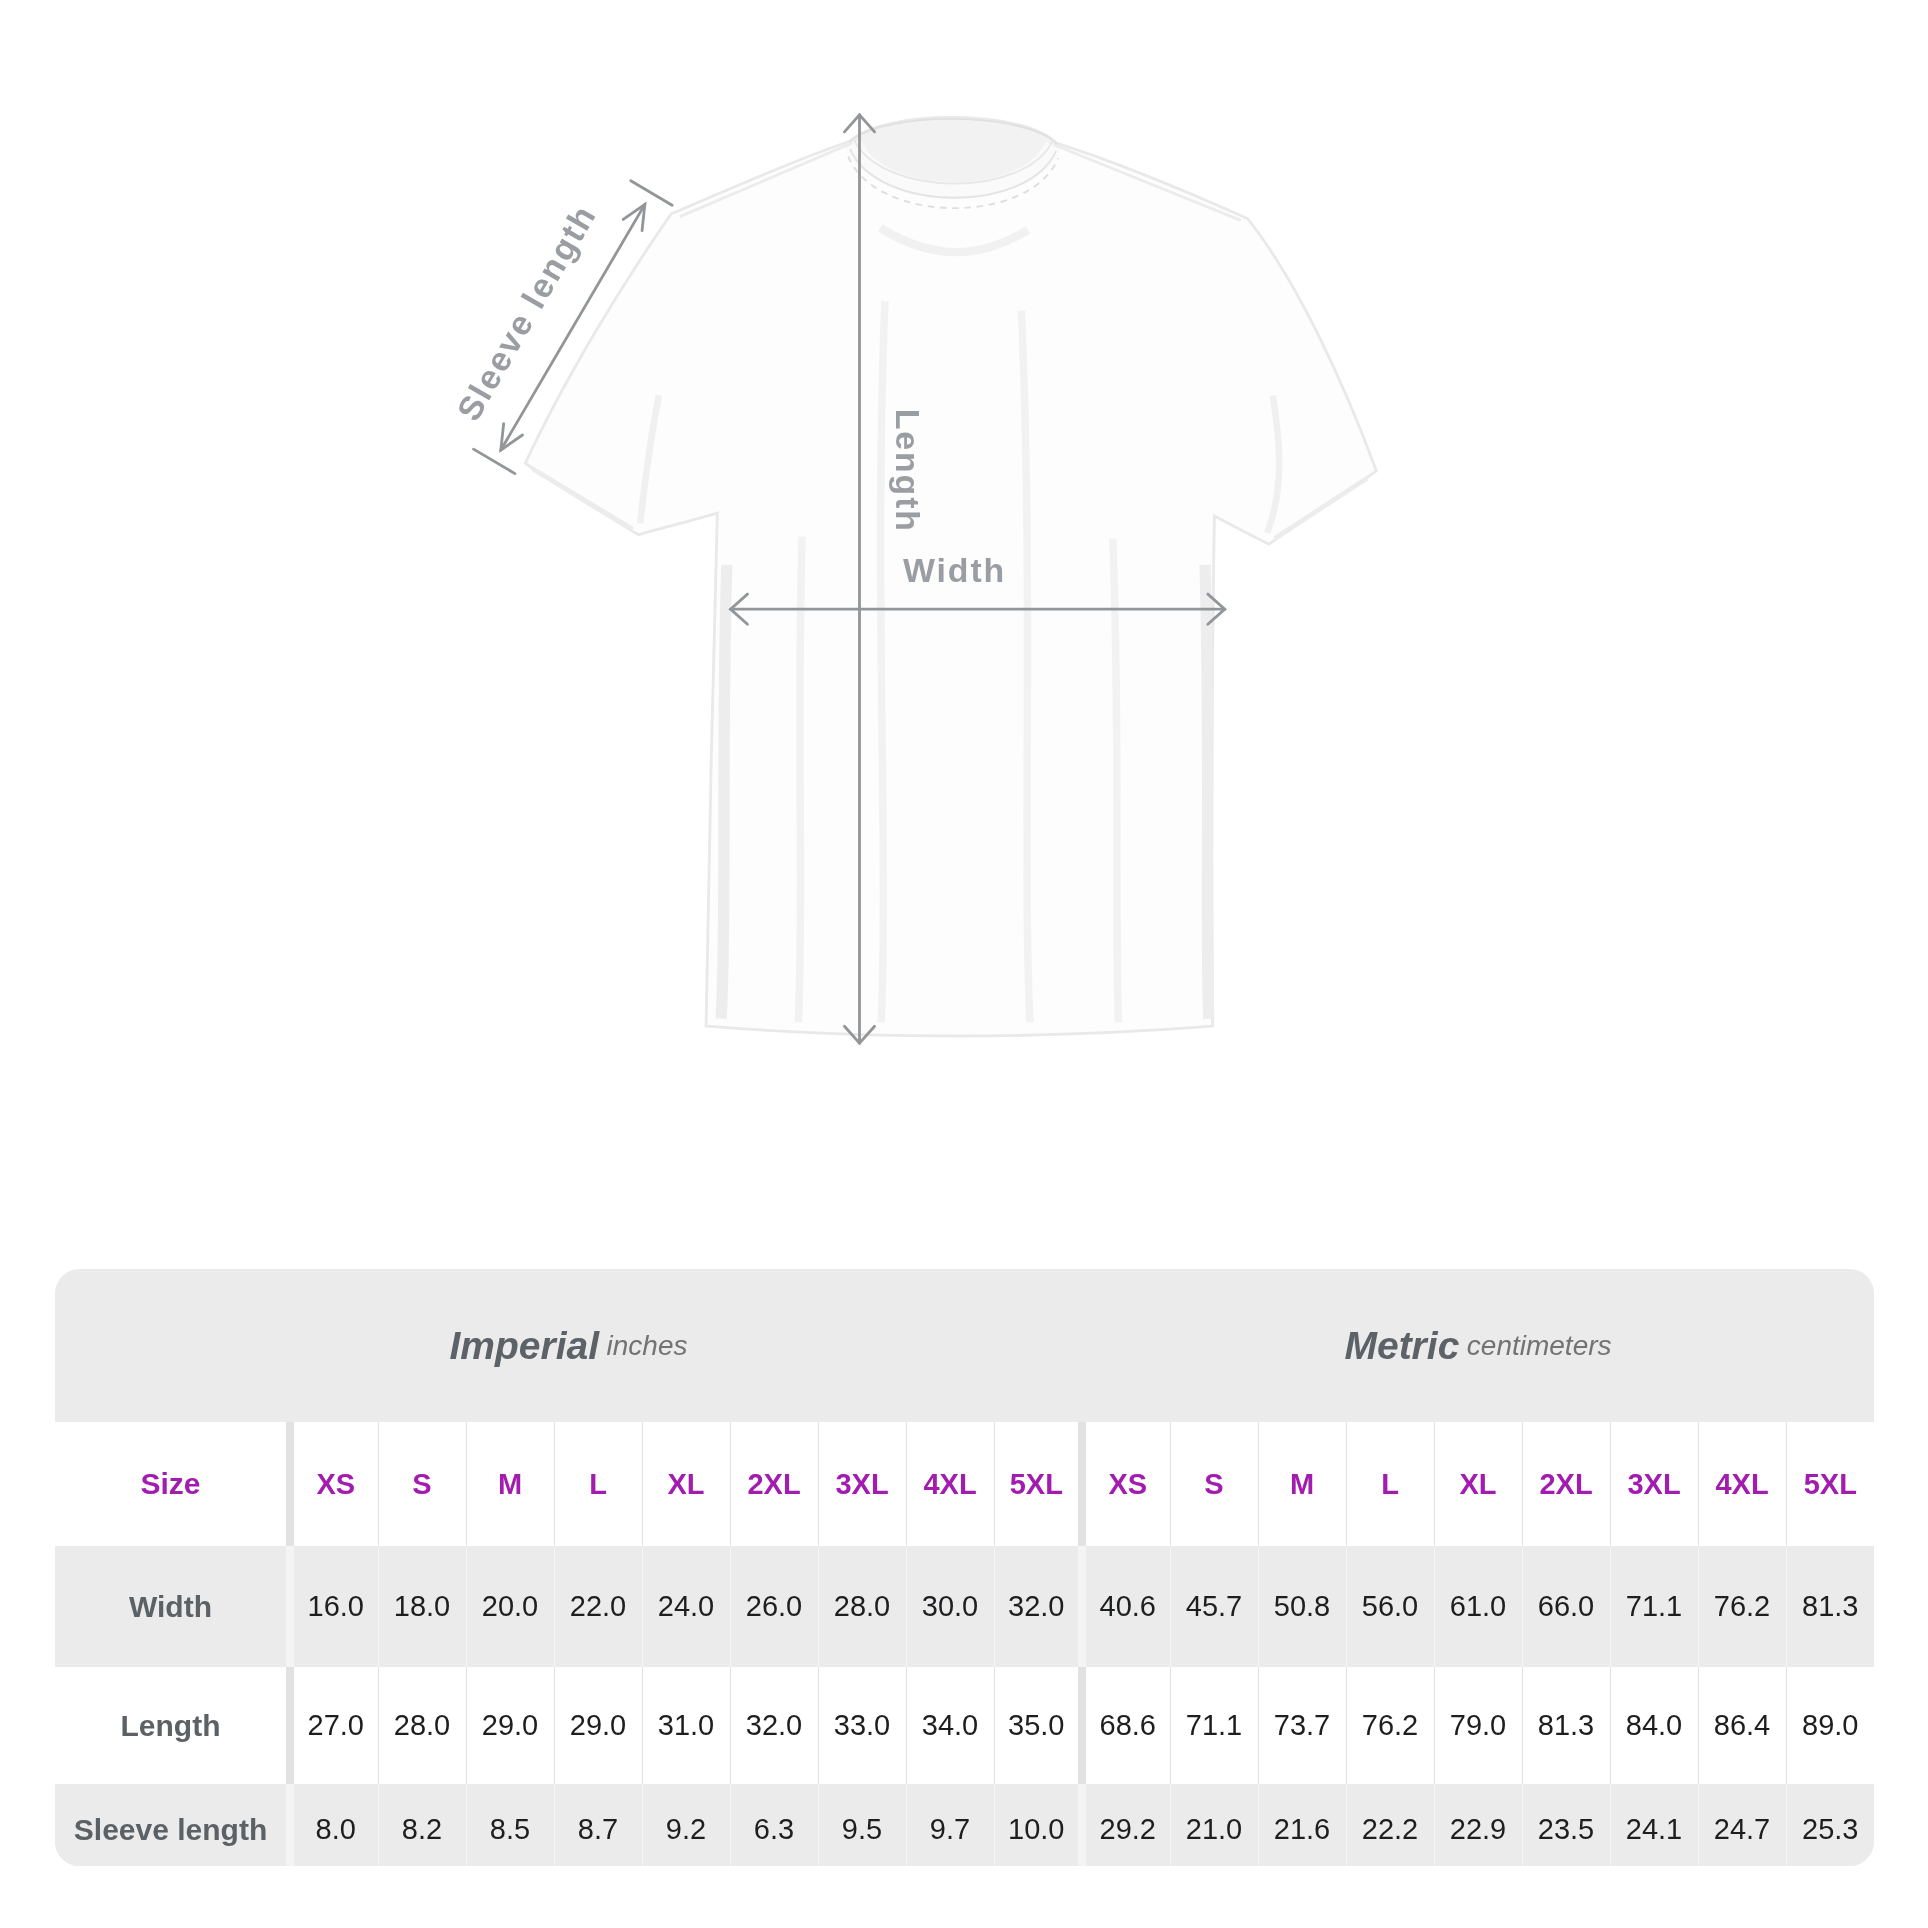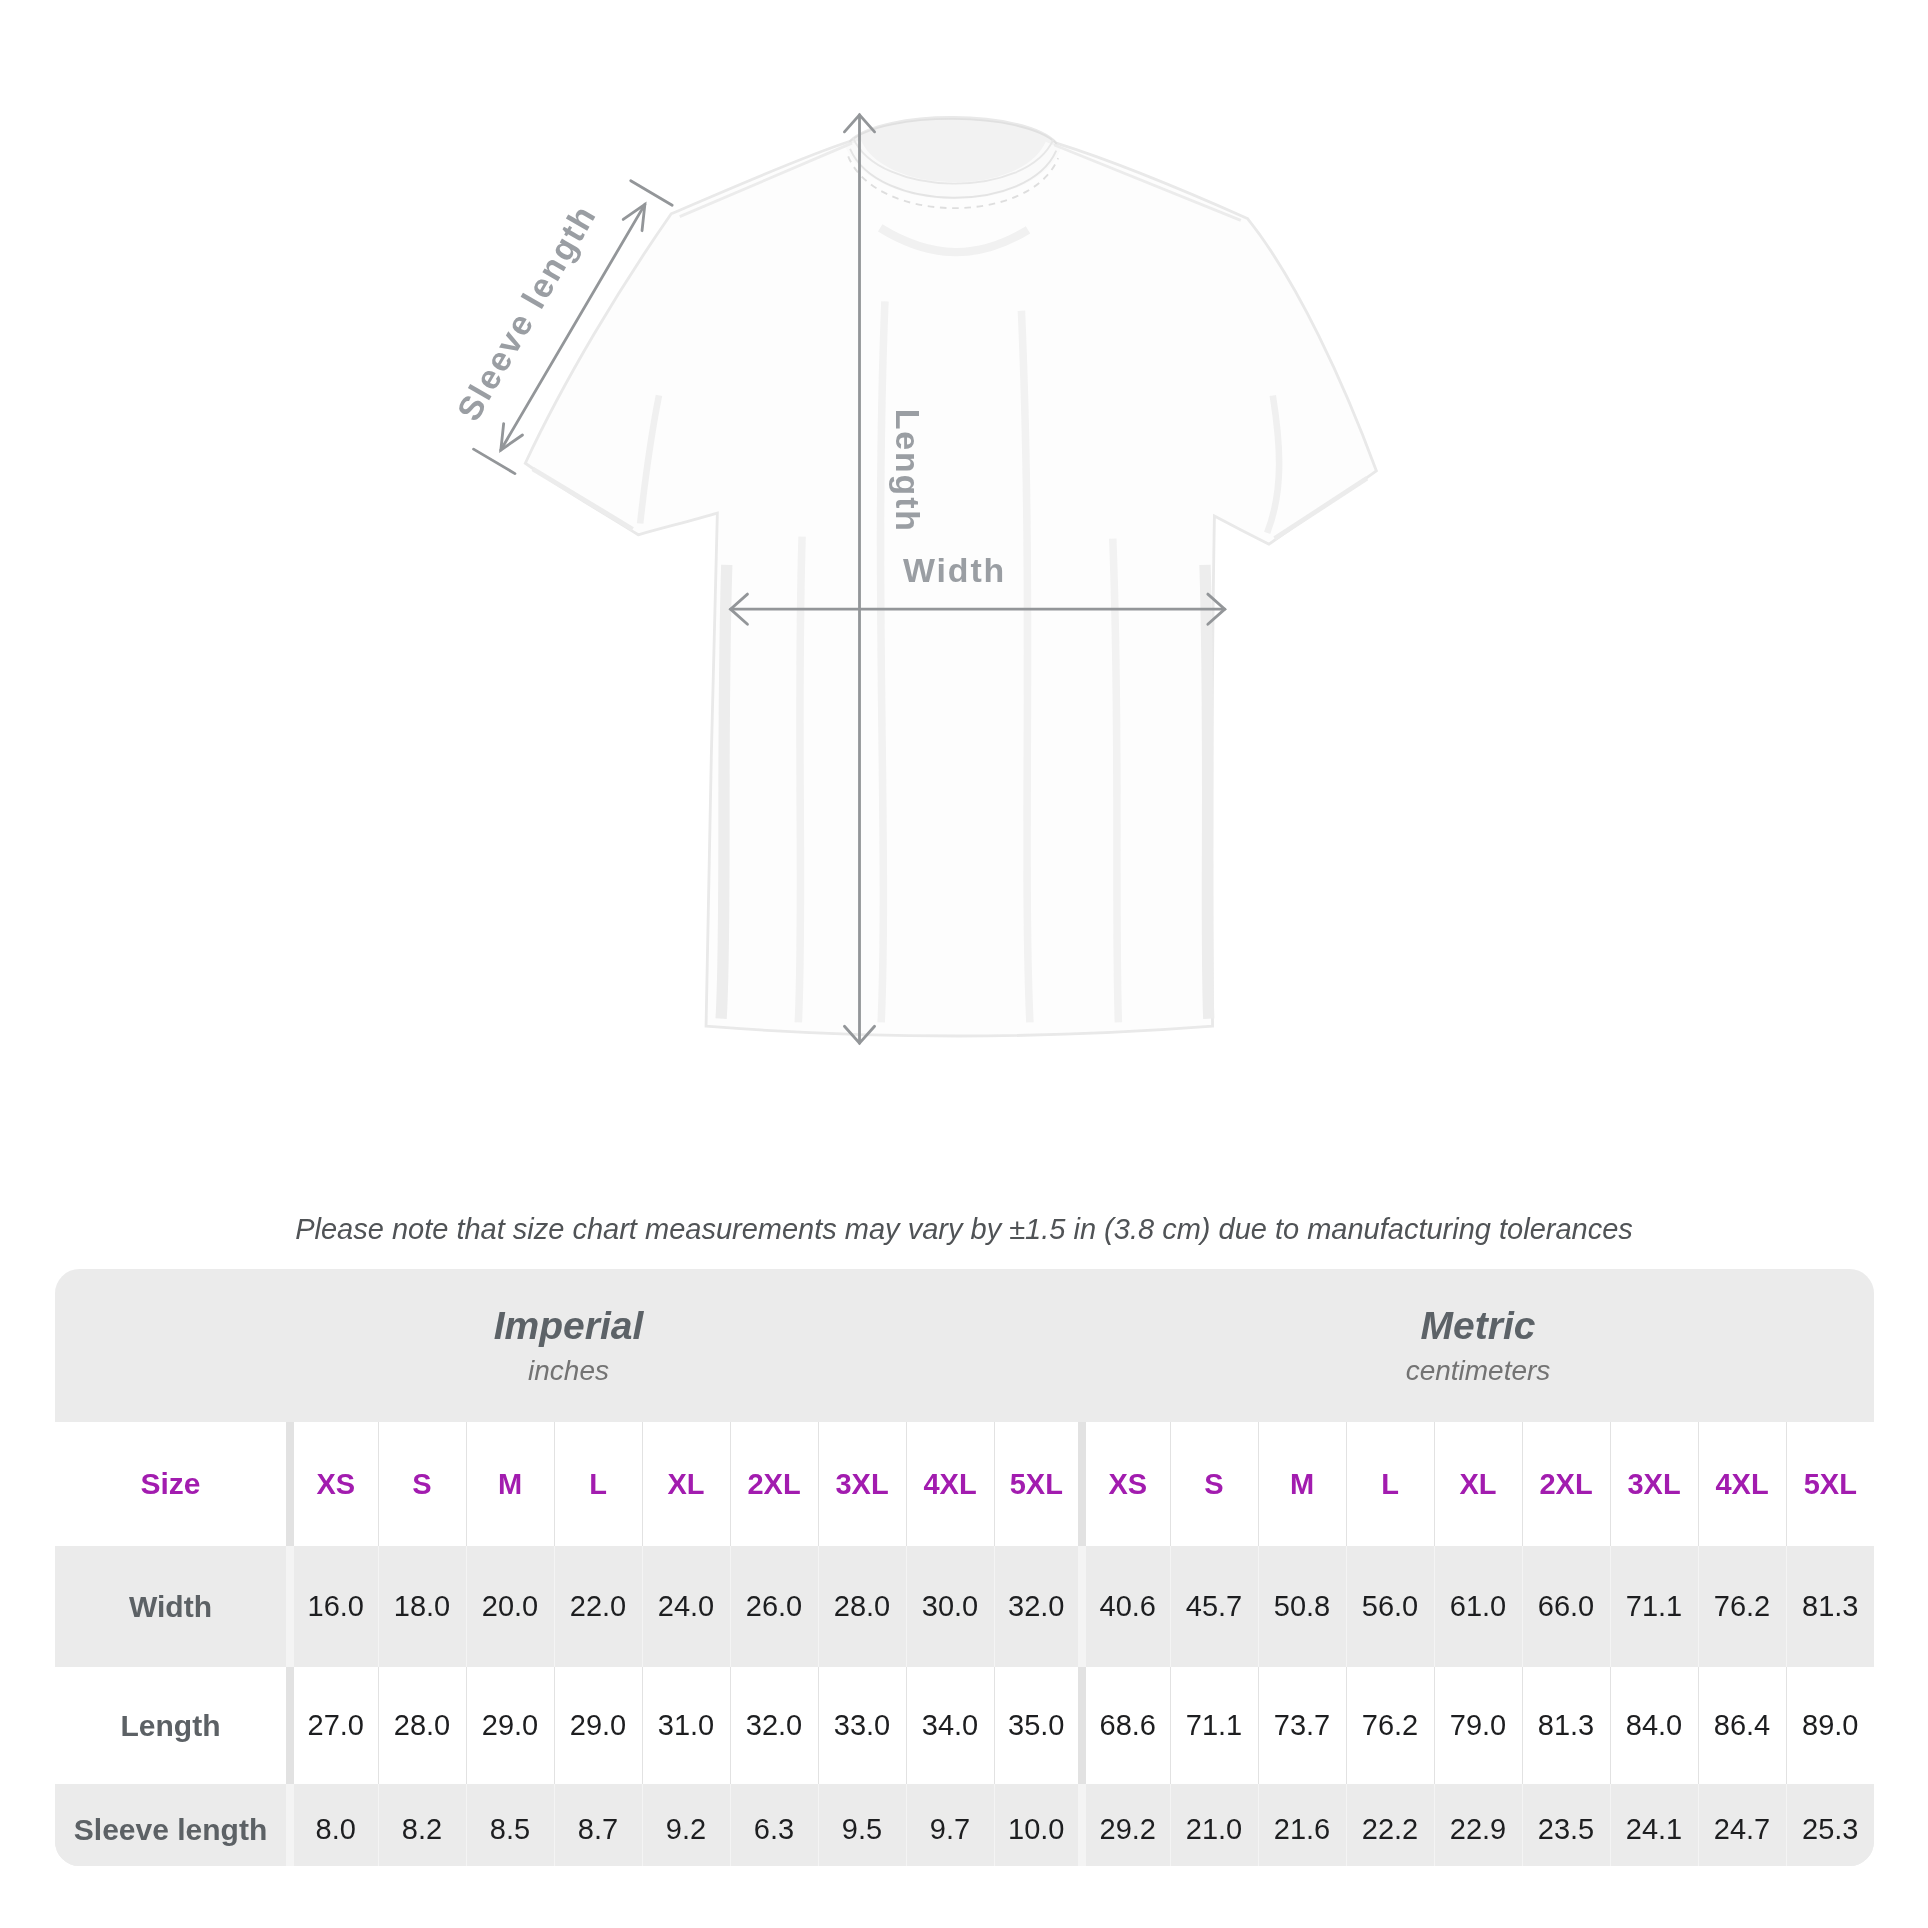--- a/index.html
+++ b/index.html
@@ -14,21 +14,21 @@
   
   .title{position:absolute;top:1141px;left:0;width:100%;text-align:center;
          font-size:48px;font-weight:bold;color:#232426;}
   .subtitle{position:absolute;top:1213px;left:0;width:100%;text-align:center;
             font-size:29px;font-style:italic;color:#505356;}
 
   
   .chart{position:absolute;left:55px;top:1269px;width:1819px;height:597px;
          background:#ebebeb;border-radius:24.5px;overflow:hidden;}
   .units{display:flex;height:153px;}
-  .unit{display:flex;flex-direction:column;align-items:center;justify-content:center;gap:7.5px;}
+  .unit{display:flex;flex-direction:row;align-items:center;justify-content:center;gap:7.5px;}
   .unit-imperial{width:1027px;}
   .unit-metric{width:792px;}
   .uname{font-size:39px;font-weight:bold;font-style:italic;color:#5c6267;}
   .usub{font-size:28px;font-style:italic;color:#737373;}
 
   table.sizes{border-collapse:collapse;table-layout:fixed;width:1819px;}
   col.lab{width:235px;}
   td{text-align:center;vertical-align:middle;font-size:29px;color:#1d1e20;}
   tr.head td{height:122px;background:#ffffff;color:#a21caf;font-weight:bold;}
   tr.r-gray td{background:#ebebeb;}
@@ -103,21 +103,20 @@
     <g>
       <path class="dim-line" d="M 532 478 L 685 217"></path>
       <path class="dim-line" d="M 682 245 L 685 217 L 662 233"></path>
       <path class="dim-line" d="M 555 462 L 532 478 L 535 450"></path>
       <path class="dim-line" d="M 670 192 L 714 218"></path>
       <path class="dim-line" d="M 503 477 L 547 503"></path>
     </g>
     <text class="dim-label" transform="translate(570 338) rotate(-60)" text-anchor="middle">Sleeve length</text>
   </svg>
 
-  <div class="subtitle">Please note that size chart measurements may vary by ±1.5 in (3.8 cm) due to manufacturing tolerances</div>
 
   <div class="chart">
 
     <div class="units">
       <div class="unit unit-imperial">
         <div class="uname">Imperial</div>
         <div class="usub">inches</div>
       </div>
       <div class="unit unit-metric">
         <div class="uname">Metric</div>

